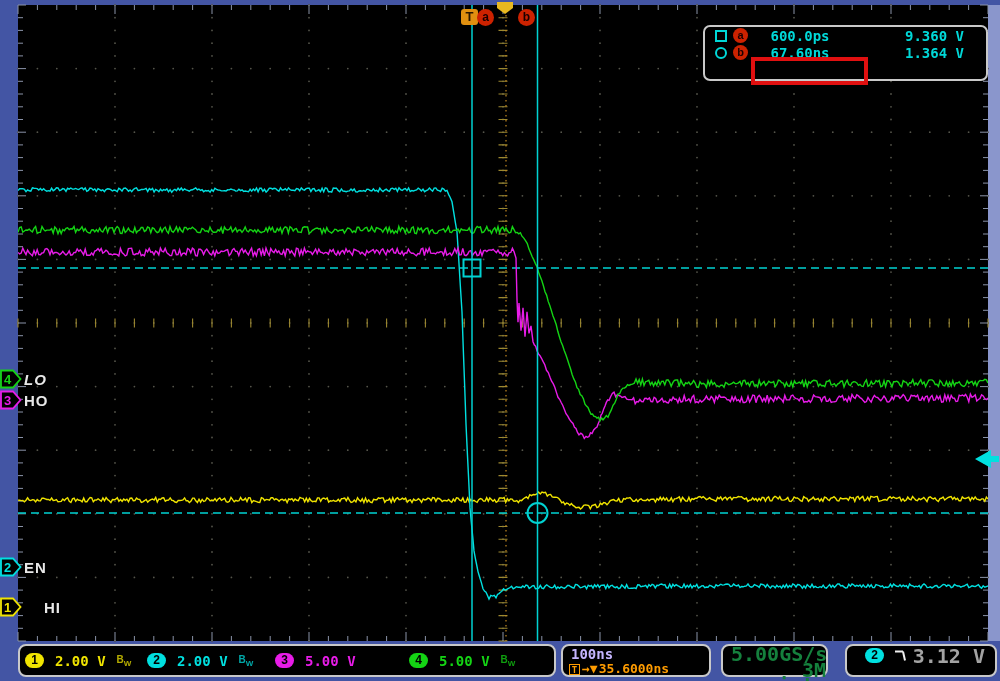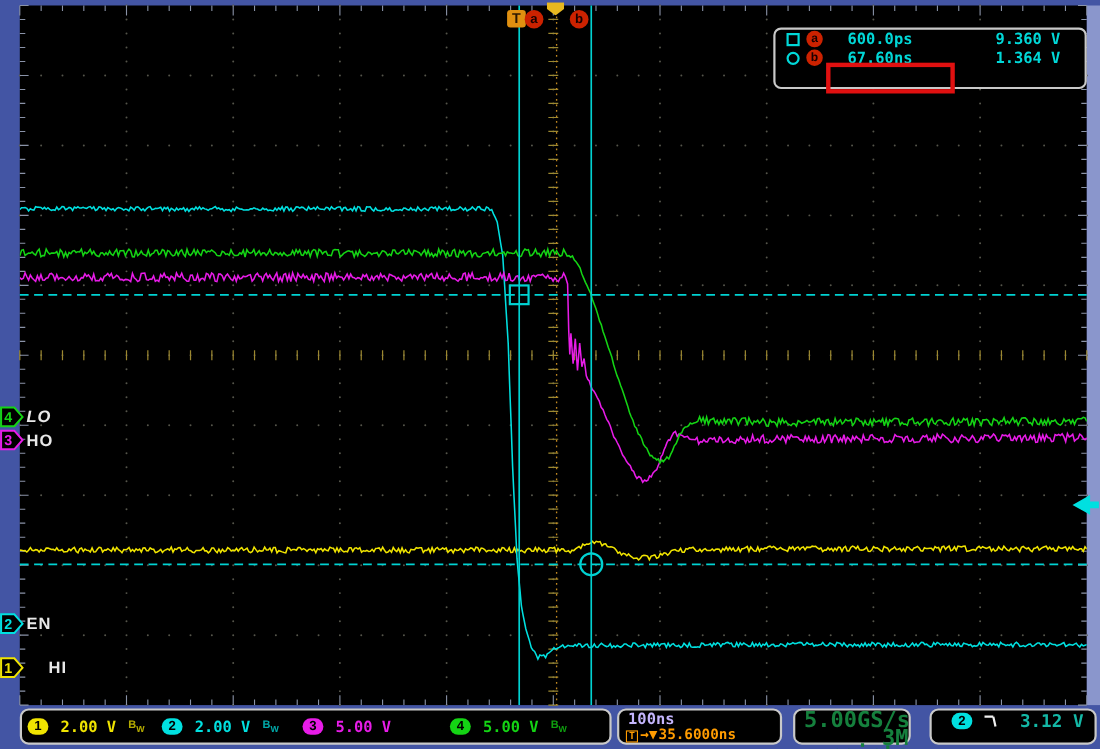--- a/index.html
+++ b/index.html
@@ -59,21 +59,21 @@
   .chgroup{position:absolute;top:0;height:29px;display:flex;align-items:center;gap:11px;font-size:14px;font-weight:bold;}
   .chbadge{display:inline-block;width:19px;height:15px;border-radius:8px;color:#000;
     font:bold 12px "Liberation Sans",sans-serif;text-align:center;line-height:15px;}
   .bw{font:bold 10px "Liberation Sans",sans-serif;opacity:.75;}
   .bw sub{font-size:8px;}
   .tb-line1{color:#c4b5fd;font-size:14px;font-weight:bold;padding:1px 0 0 8px;line-height:15px;}
   .tb-line2{color:#ff9c00;font-size:13px;font-weight:bold;padding-left:6px;line-height:14px;display:flex;align-items:center;gap:1px;}
   .tb-tbox{display:inline-block;border:1.5px solid #ff9c00;width:11px;height:11px;font-size:9px;line-height:11px;text-align:center;box-sizing:border-box;margin-right:1px;}
   .acq-line{color:#15803d;font-size:20px;font-weight:bold;padding:1px 0 0 8px;line-height:15px;text-align:right;}
   .trig-row{display:flex;align-items:center;height:17px;padding:1px 10px 0 18px;}
-  .trig-level{margin-left:auto;color:#14b8a6;font-size:16px;font-weight:bold;}
+  .trig-level{margin-left:auto;color:#a3a3a3;font-size:20px;font-weight:bold;}
   .edge-icon{margin-left:10px;}
 </style>
 </head>
 <body>
 
 <div class="screen" id="screen" style="background: rgb(67, 85, 164);">
   <div class="plot-bg"></div>
   <div class="right-strip" id="right-strip" style="background: rgb(138, 150, 204);"></div>
 
   <svg id="scope-svg" width="1000" height="681">

